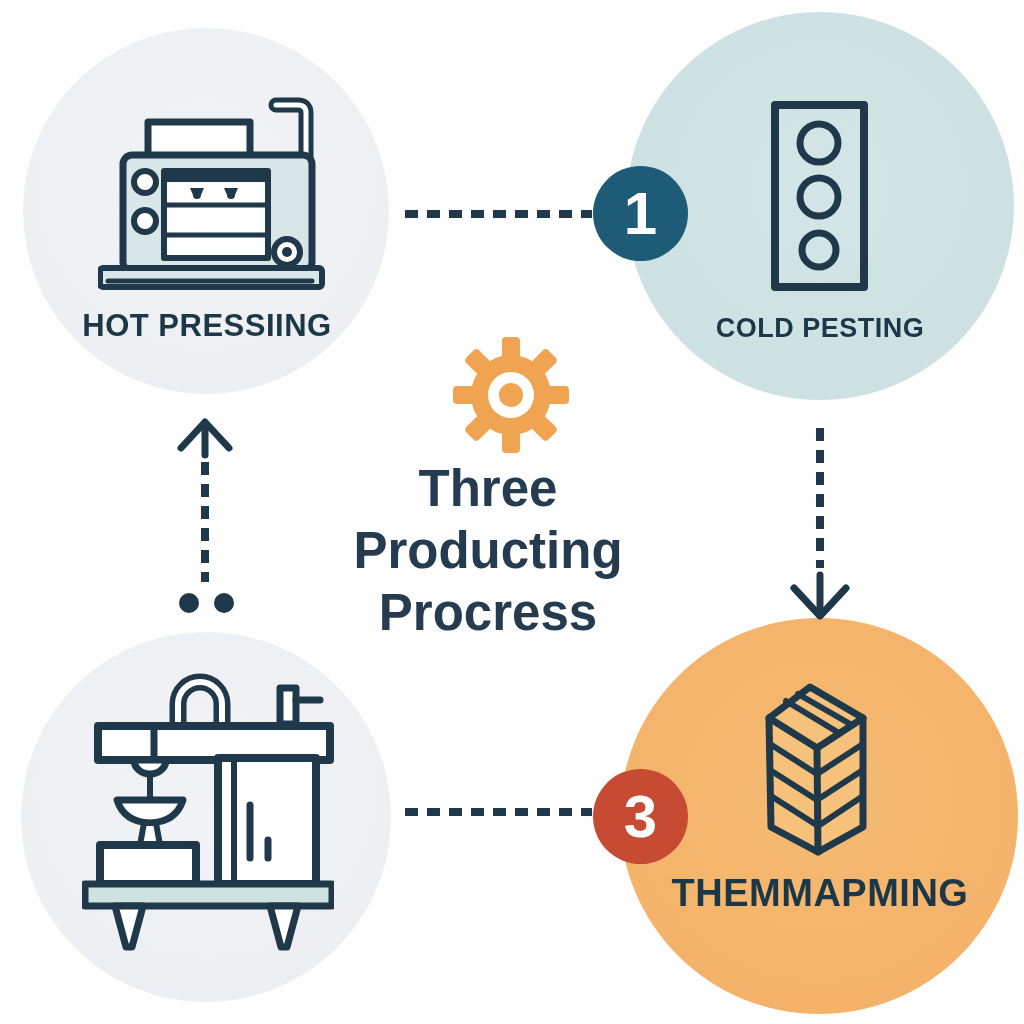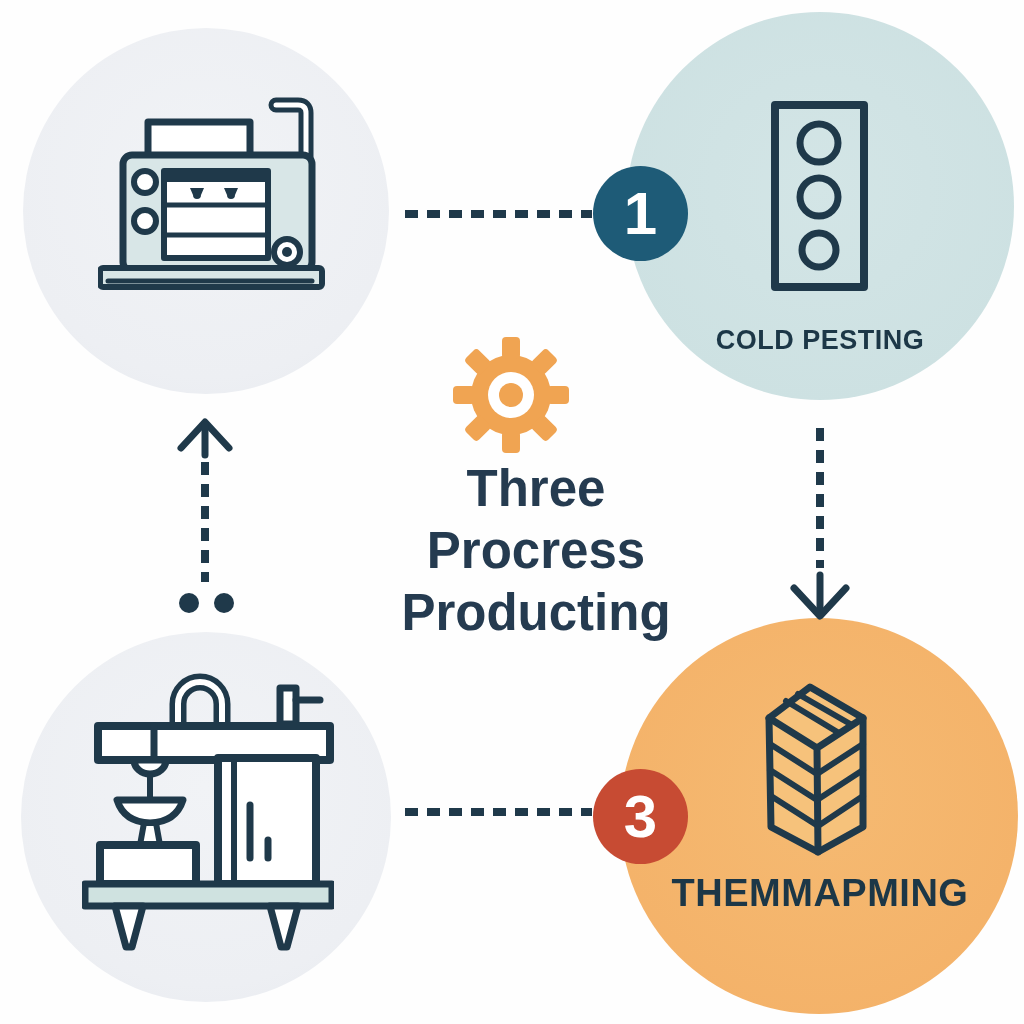--- a/index.html
+++ b/index.html
@@ -25,36 +25,36 @@
   .circle.blue{background:radial-gradient(circle at 50% 45%, #d3e5e6 0%, var(--circle-blue) 75%, #c7dcdd 100%);}
   .circle.orange{background:radial-gradient(circle at 50% 45%, #f5ba72 0%, var(--circle-orange) 78%, #f0ab5e 100%);}
 
   .circle-hot{left:23px;top:28px;width:366px;height:366px;}
   .circle-cold{left:626px;top:12px;width:388px;height:388px;}
   .circle-station{left:21px;top:632px;width:370px;height:370px;}
   .circle-thermo{left:620px;top:618px;width:398px;height:396px;}
 
   .step-label{position:absolute;color:var(--label-navy);font-weight:bold;white-space:nowrap;transform:translateX(-50%);letter-spacing:.5px;}
   .label-hot{left:207px;top:308px;font-size:31px;}
-  .label-cold{left:820px;top:325px;font-size:27px;}
+  .label-cold{left:820px;top:313px;font-size:27px;}
   .label-thermo{left:820px;top:872px;font-size:38px;}
 
   .badge{position:absolute;width:95px;height:95px;border-radius:50%;display:flex;align-items:center;justify-content:center;color:#fff;font-size:60px;font-weight:bold;}
   .badge-1{left:593px;top:166px;background:var(--badge-teal);}
   .badge-3{left:593px;top:769px;background:var(--badge-red);}
 
   .icon-svg{position:absolute;}
   .s{stroke:var(--navy);fill:none;stroke-linecap:round;stroke-linejoin:round;}
   .fw{fill:#ffffff;}
   .fm{fill:var(--machine-fill);}
   .fb{fill:var(--base-teal);}
   .fs{fill:var(--stack-fill);}
   .fn{fill:var(--navy);}
 
-  .center-title{position:absolute;left:536px;top:458px;transform:translateX(-50%);text-align:center;color:var(--title-navy);font-size:51px;font-weight:bold;line-height:62px;white-space:nowrap;}
+  .center-title{position:absolute;left:488px;top:458px;transform:translateX(-50%);text-align:center;color:var(--title-navy);font-size:51px;font-weight:bold;line-height:62px;white-space:nowrap;}
   .connectors{position:absolute;left:0;top:0;}
 </style>
 </head>
 <body>
 
 <div class="canvas">
 
   <div class="circle gray circle-hot"></div>
   <div class="circle blue circle-cold"></div>
   <div class="circle gray circle-station"></div>
@@ -71,20 +71,21 @@
     <path d="M126,93 h14 l-3,7 a4,4 0 0 1 -8,0 z" class="fn"></path>
     <line x1="66" y1="110" x2="170" y2="110" class="s" style="stroke-width:5"></line>
     <line x1="66" y1="140" x2="170" y2="140" class="s" style="stroke-width:5"></line>
     <circle cx="47" cy="87" r="11" class="fw s" style="stroke-width:6"></circle>
     <circle cx="47" cy="126" r="11" class="fw s" style="stroke-width:6"></circle>
     <circle cx="189" cy="157" r="13" class="fw s" style="stroke-width:6"></circle>
     <circle cx="189" cy="157" r="5" class="fn"></circle>
     <rect x="2" y="173" width="222" height="19" rx="3" class="fm s" style="stroke-width:6"></rect>
     <line x1="10" y1="186" x2="214" y2="186" class="s" style="stroke-width:5"></line>
   </svg>
+  <div class="step-label label-hot">HOT PRESSIING</div>
 
   <svg class="icon-svg" style="left:765px;top:96px;" width="108" height="200" viewBox="0 0 108 200">
     <rect x="10" y="9" width="89" height="182" class="s" style="stroke-width:8"></rect>
     <circle cx="54" cy="47" r="19" class="s" style="stroke-width:7"></circle>
     <circle cx="54" cy="101" r="19" class="s" style="stroke-width:7"></circle>
     <circle cx="54" cy="154" r="17" class="s" style="stroke-width:7"></circle>
   </svg>
   <div class="step-label label-cold">COLD PESTING</div>
 
   <svg class="icon-svg" style="left:82px;top:672px;" width="252" height="280" viewBox="0 0 252 280">
@@ -157,17 +158,17 @@
         <rect x="-9" y="-58" width="18" height="22" rx="4" transform="rotate(270)"></rect>
         <rect x="-9" y="-58" width="18" height="22" rx="4" transform="rotate(315)"></rect>
       </g>
     </g>
     <circle r="23" fill="#ffffff"></circle>
     <circle r="12" style="fill:var(--gear-orange)"></circle>
   </svg>
 
   <div class="center-title">
     <div>Three</div>
+    <div>Producting</div>
     <div>Procress</div>
-    <div>Producting</div>
   </div>
 
 </div>
 
 </body></html>

